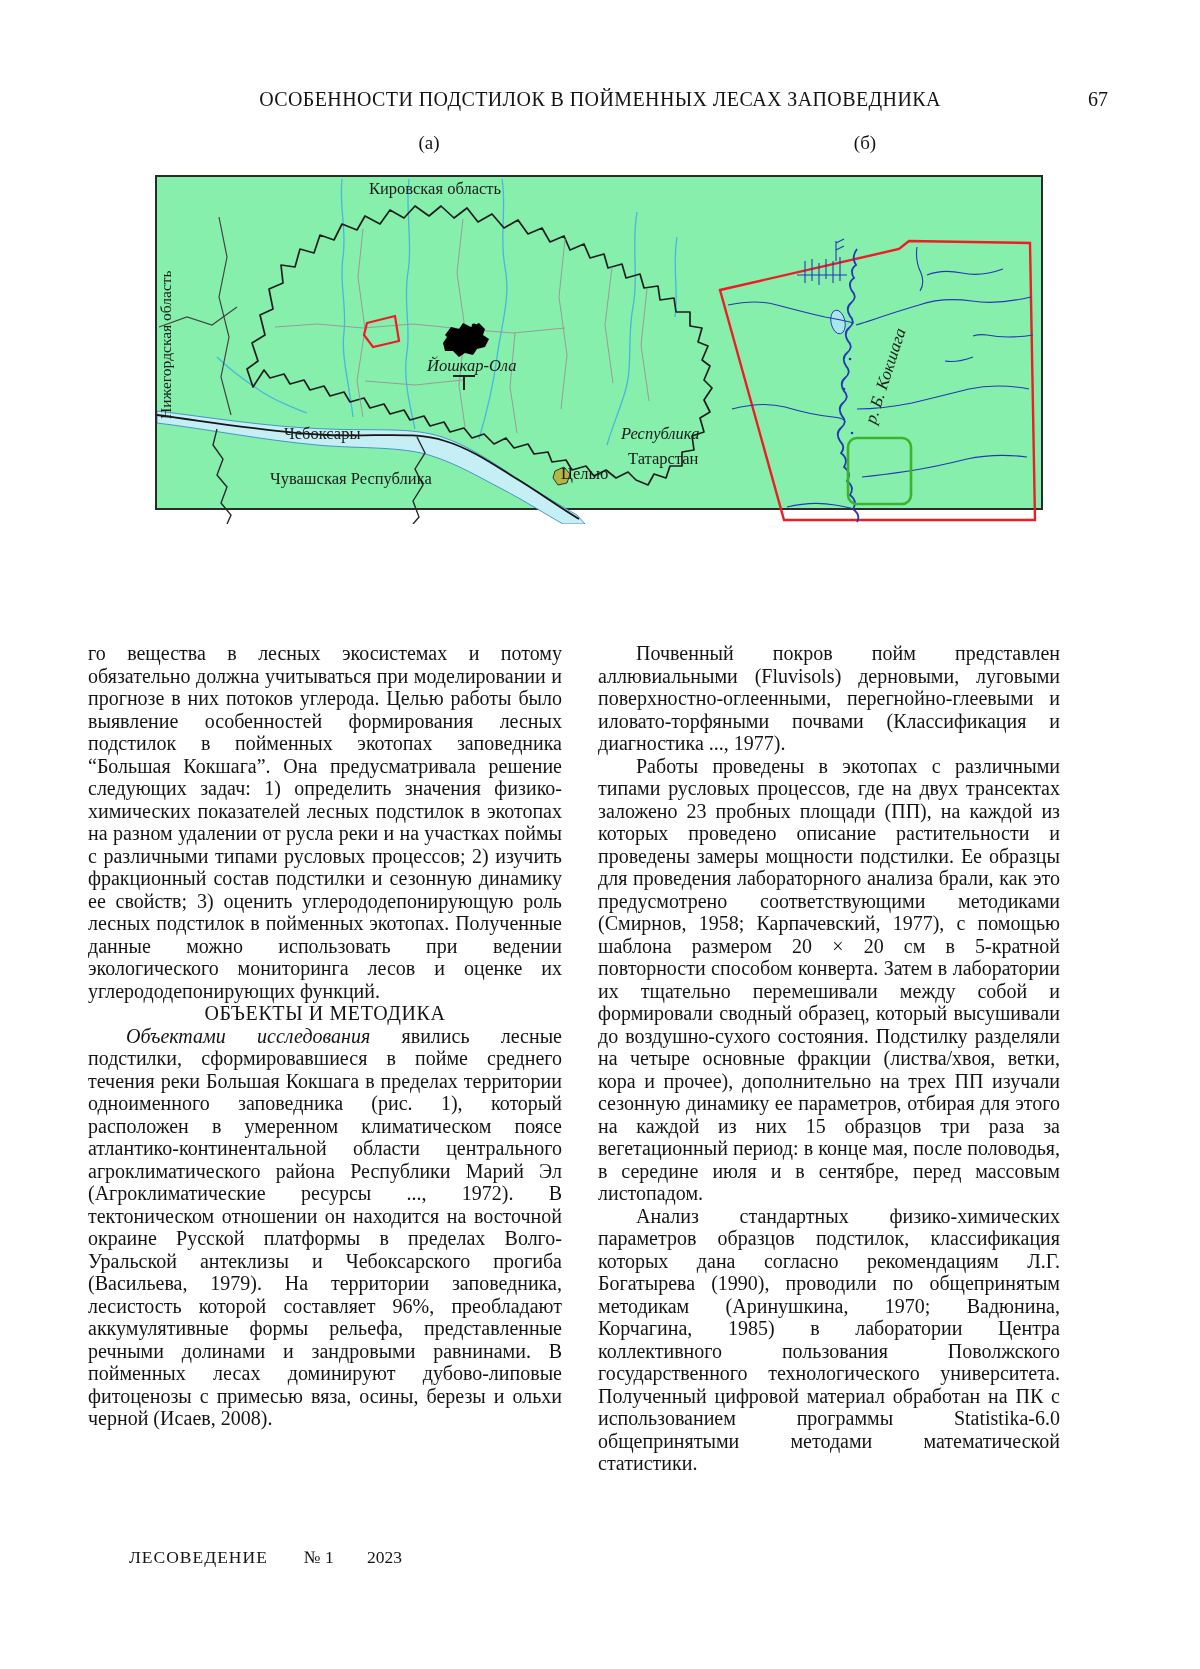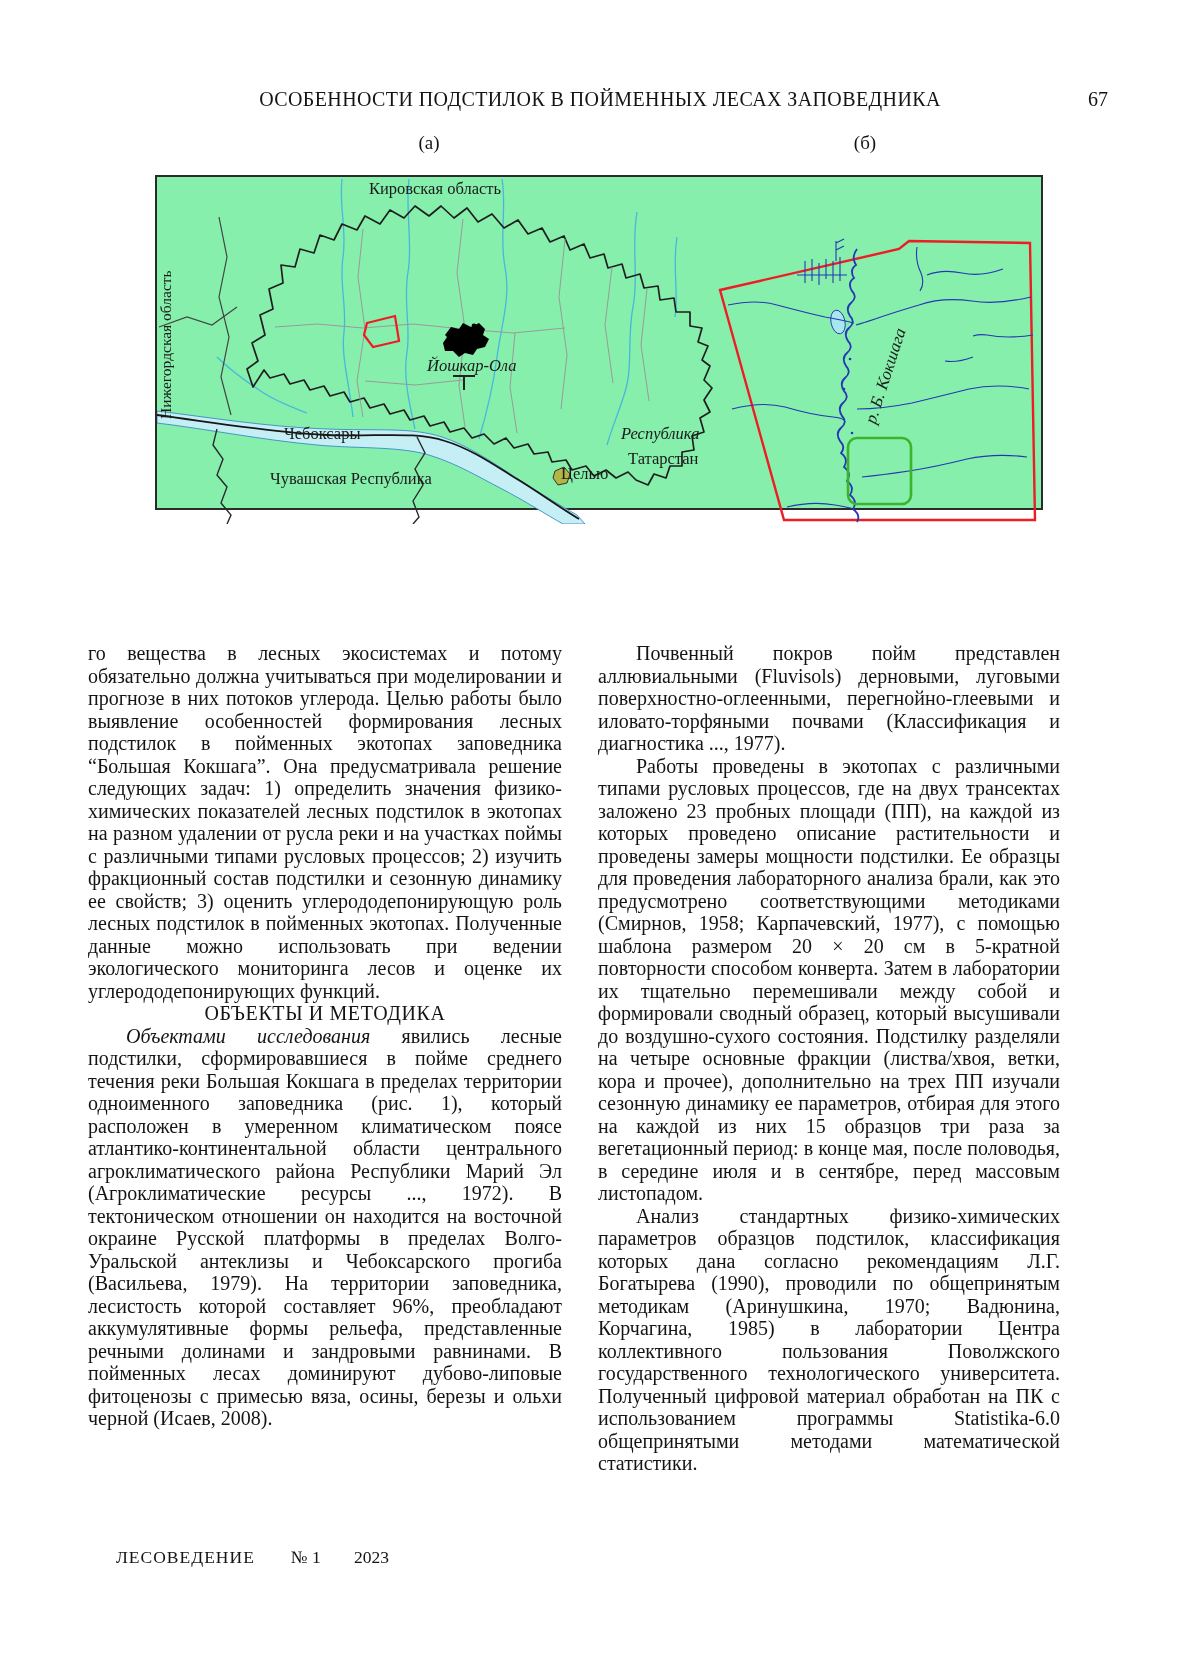--- a/index.html
+++ b/index.html
@@ -47,21 +47,21 @@
   .col-left  { left:88px; }
   .col-right { left:565px; width:462px;margin-left:33px; }
   .col p { margin:0; }
   .indent { text-indent:38px; }
   .para-gap { margin-top:9px; }
   .section-heading {
     text-align:center; margin:27px 0 16px 0; font-size:20px; letter-spacing:0.6px;
   }
   .p2-lead { font-style:italic; }
 
-  .footer-item { position:absolute; top:1547px; font-size:17.5px; }
+  .footer-item { position:absolute; top:1547px; font-size:17.5px;margin-left:13px; }
   .footer-journal { left:116px; letter-spacing:1px; }
   .footer-issue   { left:291px; }
   .footer-year    { left:354px; }
 </style>
 </head>
 <body>
 
 <div class="page">
 
   <div class="running-title">ОСОБЕННОСТИ ПОДСТИЛОК В ПОЙМЕННЫХ ЛЕСАХ ЗАПОВЕДНИКА</div>

